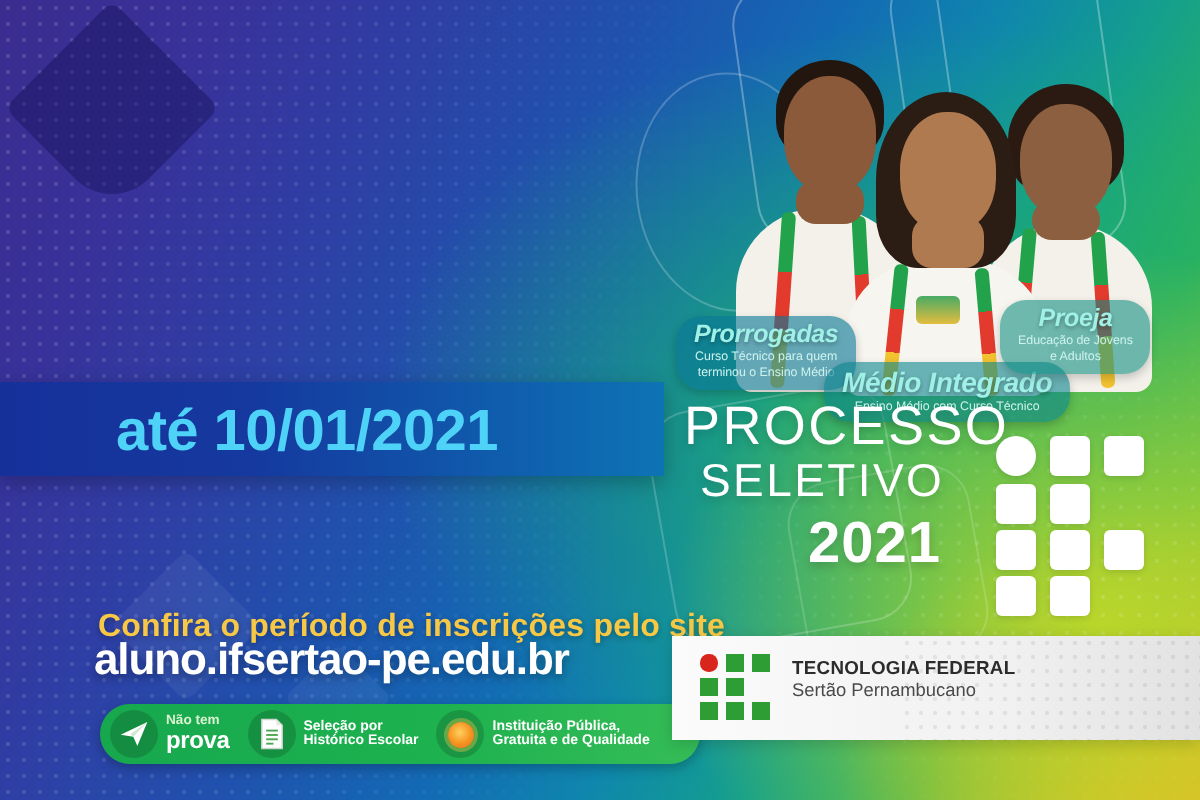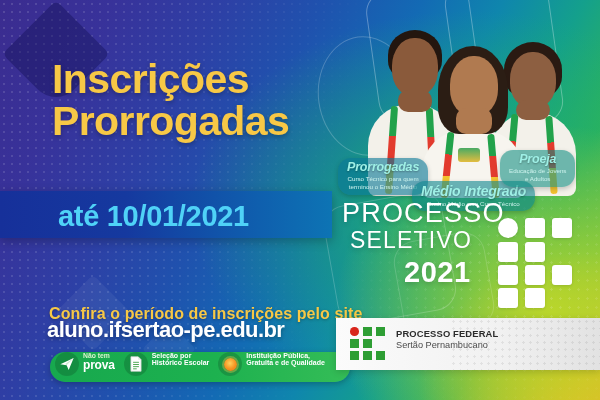--- a/index.html
+++ b/index.html
@@ -121,21 +121,21 @@
 
   
   .features {
     position:absolute; left:50px; top:352px;
     width:300px; height:30px;
     background:linear-gradient(90deg,#17a84e 0%,#1db14f 55%,#35bd57 100%);
     border-radius:15px;
     display:flex; align-items:center;
     box-shadow:0 2px 6px rgba(0,0,0,.25);
   }
-  .feat { display:flex; align-items:flex-start; height:100%; }
+  .feat { display:flex; align-items:center; height:100%; }
   .feat-ic {
     width:24px; height:24px; border-radius:50%;
     background:rgba(0,0,0,.16);
     display:flex; align-items:center; justify-content:center;
     flex:0 0 auto;
   }
   .feat-tx { margin-left:4px; line-height:1.05; }
   .feat-tx .t1 { display:block; color:#d9f2cf; font-size:6.8px; font-weight:bold; }
   .feat-tx .t2 { display:block; color:#ffffff; font-size:12px; font-weight:bold; letter-spacing:-.2px; }
   .feat-tx .s1,.feat-tx .s2 { display:block; color:#ffffff; font-size:7px; font-weight:bold; }
@@ -275,22 +275,20 @@
       <div class="body-sh" style="left:56px; top:122px; width:102px; height:68px; background:#f7f5ef;"></div>
       <div class="stripe" style="left:78px; top:124px; height:66px; transform:rotate(6deg);"></div>
       <div class="stripe" style="left:124px; top:126px; height:64px; transform:rotate(-5deg);"></div>
       <div class="hair" style="left:72px; top:38px; width:70px; height:88px; background:#2b1d14; border-radius:50% 50% 30% 30%;"></div>
       <div class="head" style="left:84px; top:48px; width:48px; height:60px; background:#b07a50;"></div>
       <div style="position:absolute; left:90px; top:100px; width:36px; height:26px; background:#b07a50; border-radius:10px;"></div>
       <div style="position:absolute; left:92px; top:140px; width:22px; height:14px; background:linear-gradient(180deg,#2a9d4c,#e0b320); border-radius:3px; opacity:.85;"></div>
     </div>
   </div>
 
-  <div class="headline">Inscrições
-Prorrogadas</div>
 
   <div class="date-band"></div>
   <div class="date-text">
     <span class="lt">até</span>
     <span>10/01/2021</span>
   </div>
 
   <div class="clabel lb-sub">
     <span class="ct">Prorrogadas</span>
     <span class="cs">Curso Técnico para quem
@@ -380,18 +378,18 @@
       <i style="left:13px; top:0px;"></i>
       <i style="left:26px; top:0px;"></i>
       <i style="left:0px;  top:12px;"></i>
       <i style="left:13px; top:12px;"></i>
       <i style="left:0px;  top:24px;"></i>
       <i style="left:13px; top:24px;"></i>
       <i style="left:26px; top:24px;"></i>
     </div>
 
     <div class="if-txt">
-      <span class="l1">PROCESSO FEDERAL</span>
+      <span class="l1">TECNOLOGIA FEDERAL</span>
       <span class="l3">Sertão Pernambucano</span>
     </div>
   </div>
 
 </div>
 
 </body></html>

